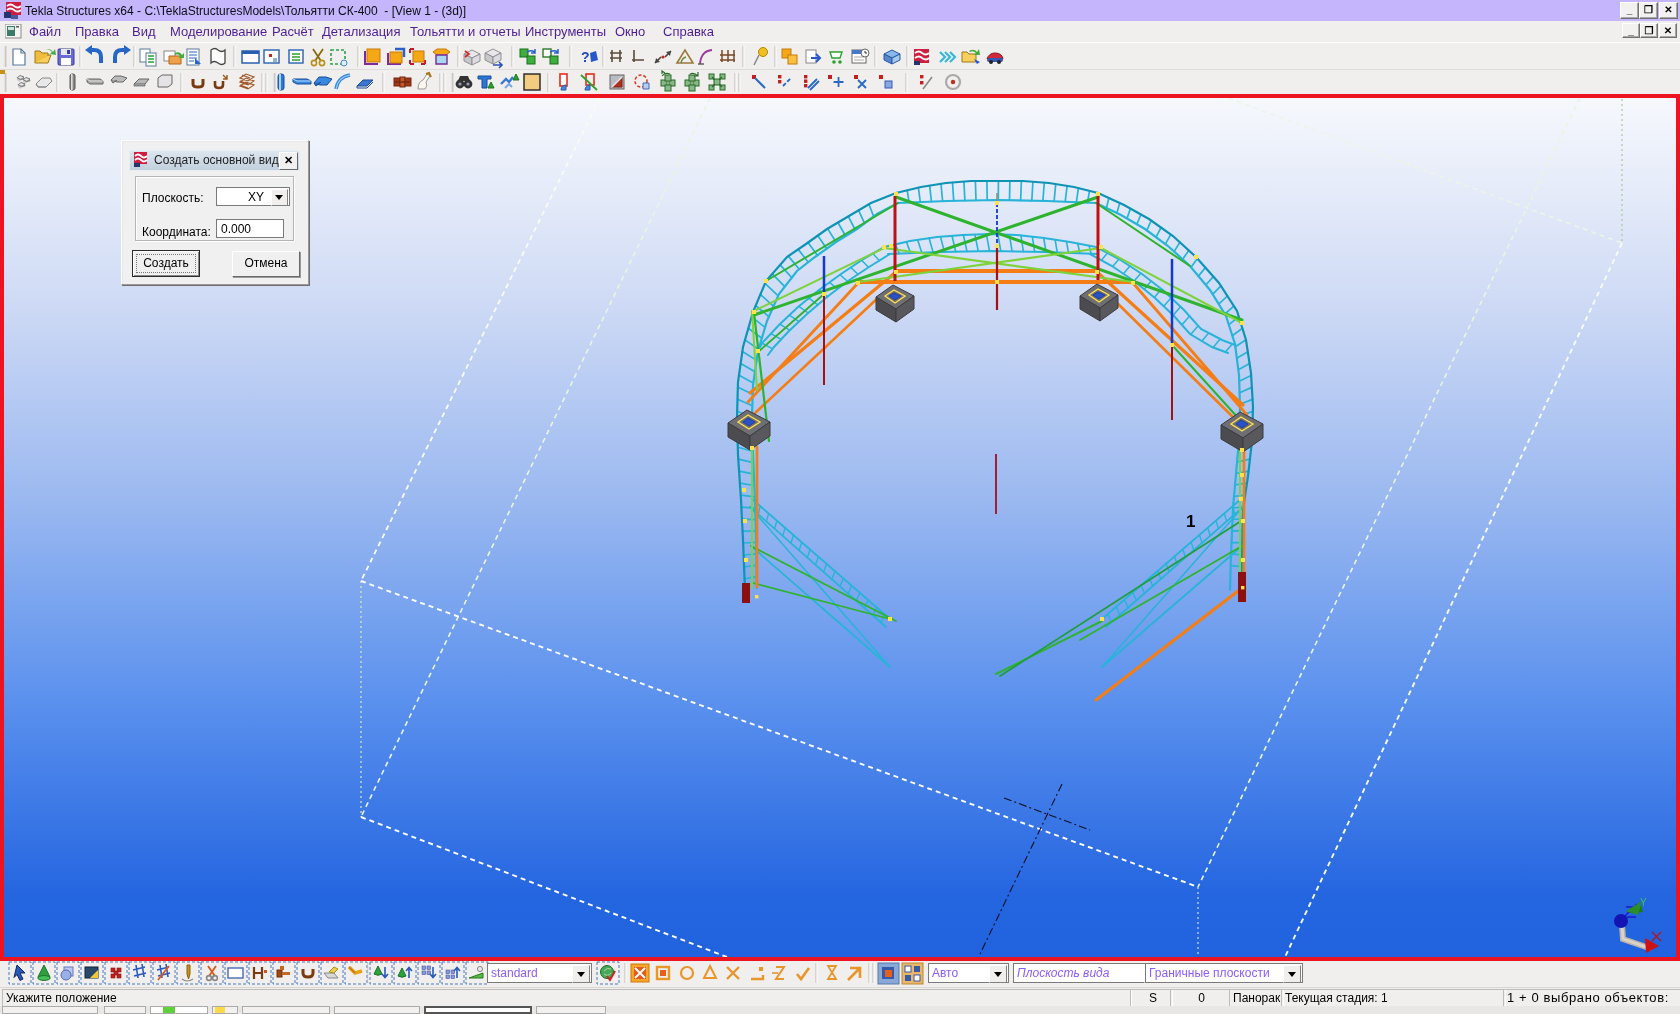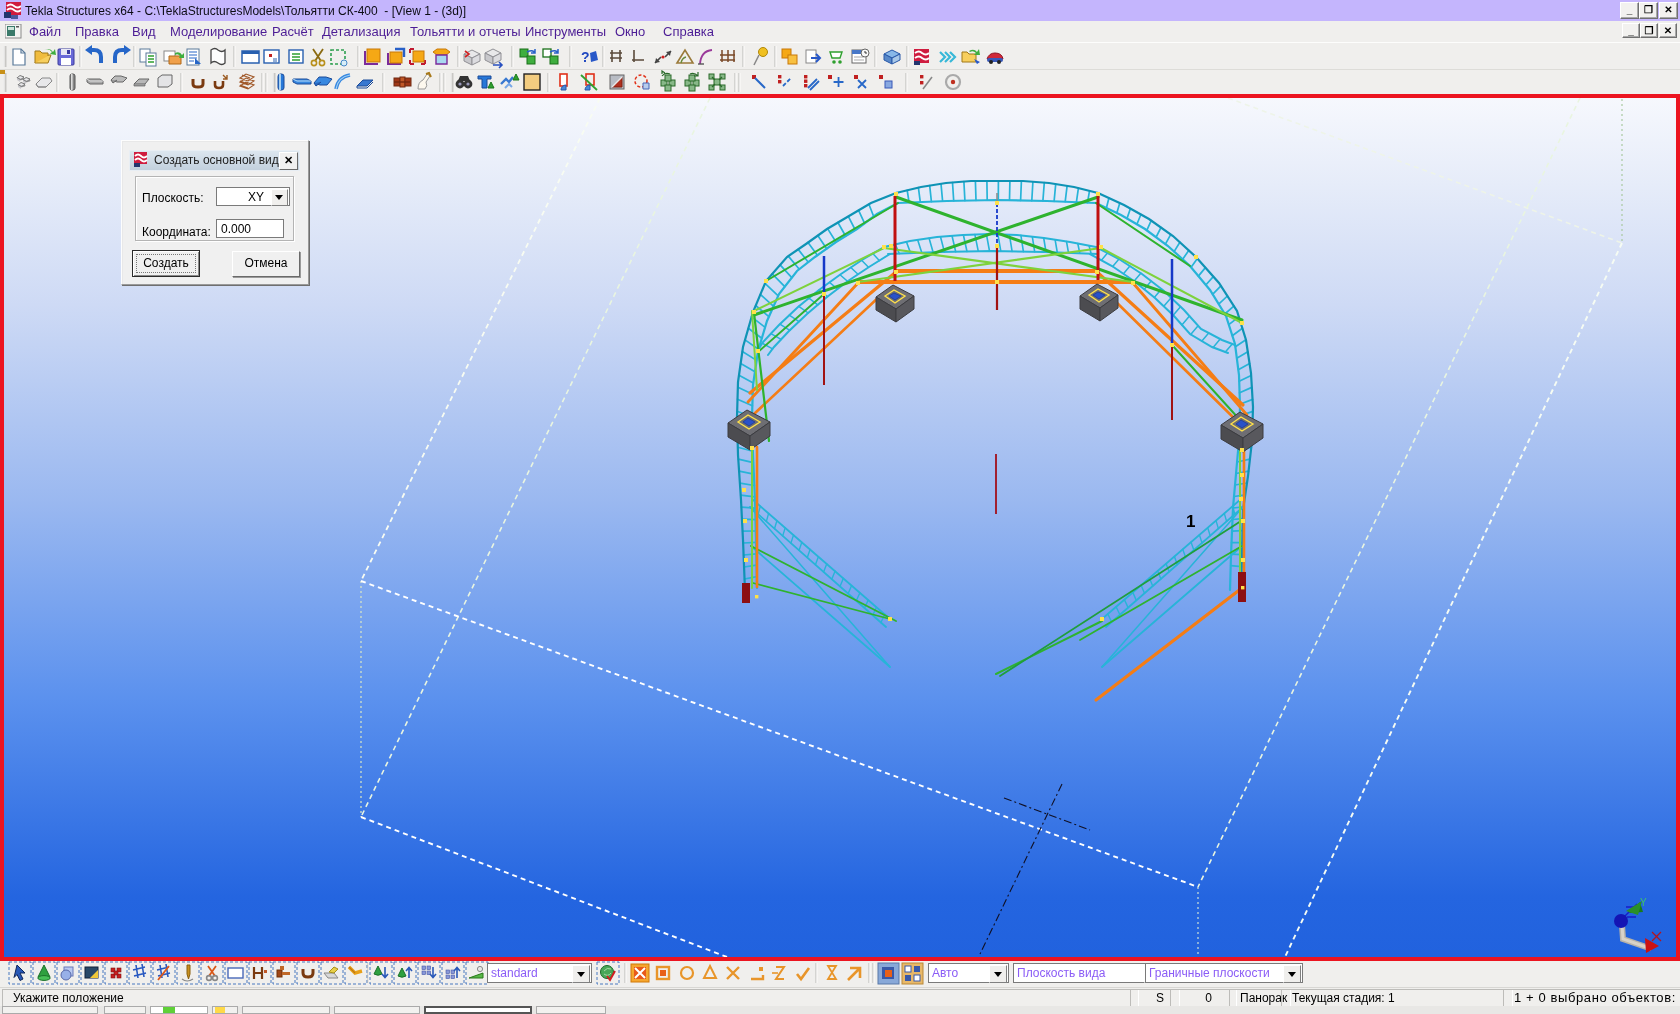--- a/index.html
+++ b/index.html
@@ -6,21 +6,21 @@
 #titlebar{position:absolute;left:0;top:0;width:1680px;height:21px;background:#c4b5fd;}
 #titlebar .ttext{position:absolute;left:25px;top:4px;font-size:12px;color:#0c0c14;white-space:pre;}
 #menubar{position:absolute;left:0;top:21px;width:1680px;height:21px;background:#f0efed;border-bottom:1px solid #e3e2df;}
 .menuitem{position:absolute;top:3px;font-size:13px;color:#4c1d95;}
 #tb1{position:absolute;left:0;top:42px;width:1680px;height:27px;background:#f0efed;border-top:1px solid #fdfdfc;box-sizing:border-box;}
 #tb2{position:absolute;left:0;top:69px;width:1680px;height:25px;background:#f0efed;border-top:1px solid #dddcd8;box-sizing:border-box;}
 #viewport{position:absolute;left:0px;top:94px;width:1680px;height:867px;box-sizing:border-box;border:4px solid #ec1420;background:linear-gradient(to bottom,#f6f8fd 0%,#e6ecf9 10%,#cedaf5 24%,#9ab8f0 47%,#5b91ee 70%,#2465e0 93%,#2162de 100%);}
 .winbtn{position:absolute;width:17px;height:15px;background:#f2f1ef;border:1px solid #fff;border-right-color:#707070;border-bottom-color:#707070;box-shadow:inset -1px -1px 0 #a8a8a8;text-align:center;font-weight:bold;font-size:10px;line-height:14px;color:#000;}
 #bottombar{position:absolute;left:0;top:961px;width:1680px;height:26px;background:#f0efed;}
 #statusbar{position:absolute;left:0;top:987px;width:1680px;height:19px;background:#f0efed;border-top:1px solid #d8d7d4;}
-.sfield{position:absolute;top:1px;height:16px;border:1px solid #bdbcb9;border-right-color:#fff;border-bottom-color:#fff;font-size:12px;color:#000;padding-left:10px;line-height:16px;overflow:hidden;white-space:nowrap;}
+.sfield{position:absolute;top:1px;height:16px;border:1px solid #bdbcb9;border-right-color:#fff;border-bottom-color:#fff;font-size:12px;color:#000;padding-left:3px;line-height:16px;overflow:hidden;white-space:nowrap;}
 #strip{position:absolute;left:0;top:1006px;width:1680px;height:8px;background:#e8e7e5;}
 .combo{position:absolute;height:20px;background:#fff;border:1px solid #7a7a7a;box-sizing:border-box;font-size:12px;line-height:18px;padding-left:3px;color:#8b5cf6;}
 .combo .dd{position:absolute;right:1px;top:1px;width:16px;height:16px;background:#f0efed;border:1px solid #fff;border-right-color:#808080;border-bottom-color:#808080;}
 .combo .dd:after{content:"";position:absolute;left:4px;top:6px;border:4px solid transparent;border-top:5px solid #000;}
 </style>
 </head>
 <body>
 <div id="titlebar">
   <svg width="17" height="17" style="position:absolute;left:4px;top:2px;">
     <rect x="2" y="0" width="15" height="13" fill="#cf1c3f"></rect>
@@ -783,21 +783,21 @@
       <rect x="885" y="9" width="7" height="7" fill="#e86018"></rect>
 <rect x="902" y="2" width="21" height="21" fill="#e8b868" stroke="#b88838"></rect>
       <rect x="905" y="5" width="6" height="6" fill="#fff" stroke="#3858a8"></rect>
       <rect x="914" y="5" width="6" height="6" fill="#3858a8"></rect>
       <rect x="905" y="14" width="6" height="6" fill="#3858a8"></rect>
       <rect x="914" y="14" width="6" height="6" fill="#fff" stroke="#3858a8"></rect>
     </svg>
 
 <div class="combo" style="left:487px;top:2px;width:105px;">standard<div class="dd"></div></div>
 <div class="combo" style="left:928px;top:2px;width:81px;">Авто<div class="dd"></div></div>
-<div class="combo" style="left:1013px;top:2px;width:151px;">Плоскость вида<div class="dd"></div></div>
+<div class="combo" style="left:1013px;top:2px;width:151px;font-style:italic;">Плоскость вида<div class="dd"></div></div>
 <div class="combo" style="left:1145px;top:2px;width:158px;">Граничные плоскости<div class="dd"></div></div>
 </div>
 <div id="statusbar">
   <div class="sfield" style="left:2px;width:1125px;">Укажите положение</div>
   <div class="sfield" style="left:1130px;width:38px;text-align:center;">S</div>
   <div class="sfield" style="left:1170px;width:55px;text-align:center;">0</div>
   <div class="sfield" style="left:1229px;width:50px;">Панорак</div>
   <div class="sfield" style="left:1281px;width:220px;">Текущая стадия: 1</div>
   <div class="sfield" style="left:1503px;width:174px;font-size:13px;letter-spacing:0.6px;">1 + 0 выбрано объектов:</div>
 </div>

